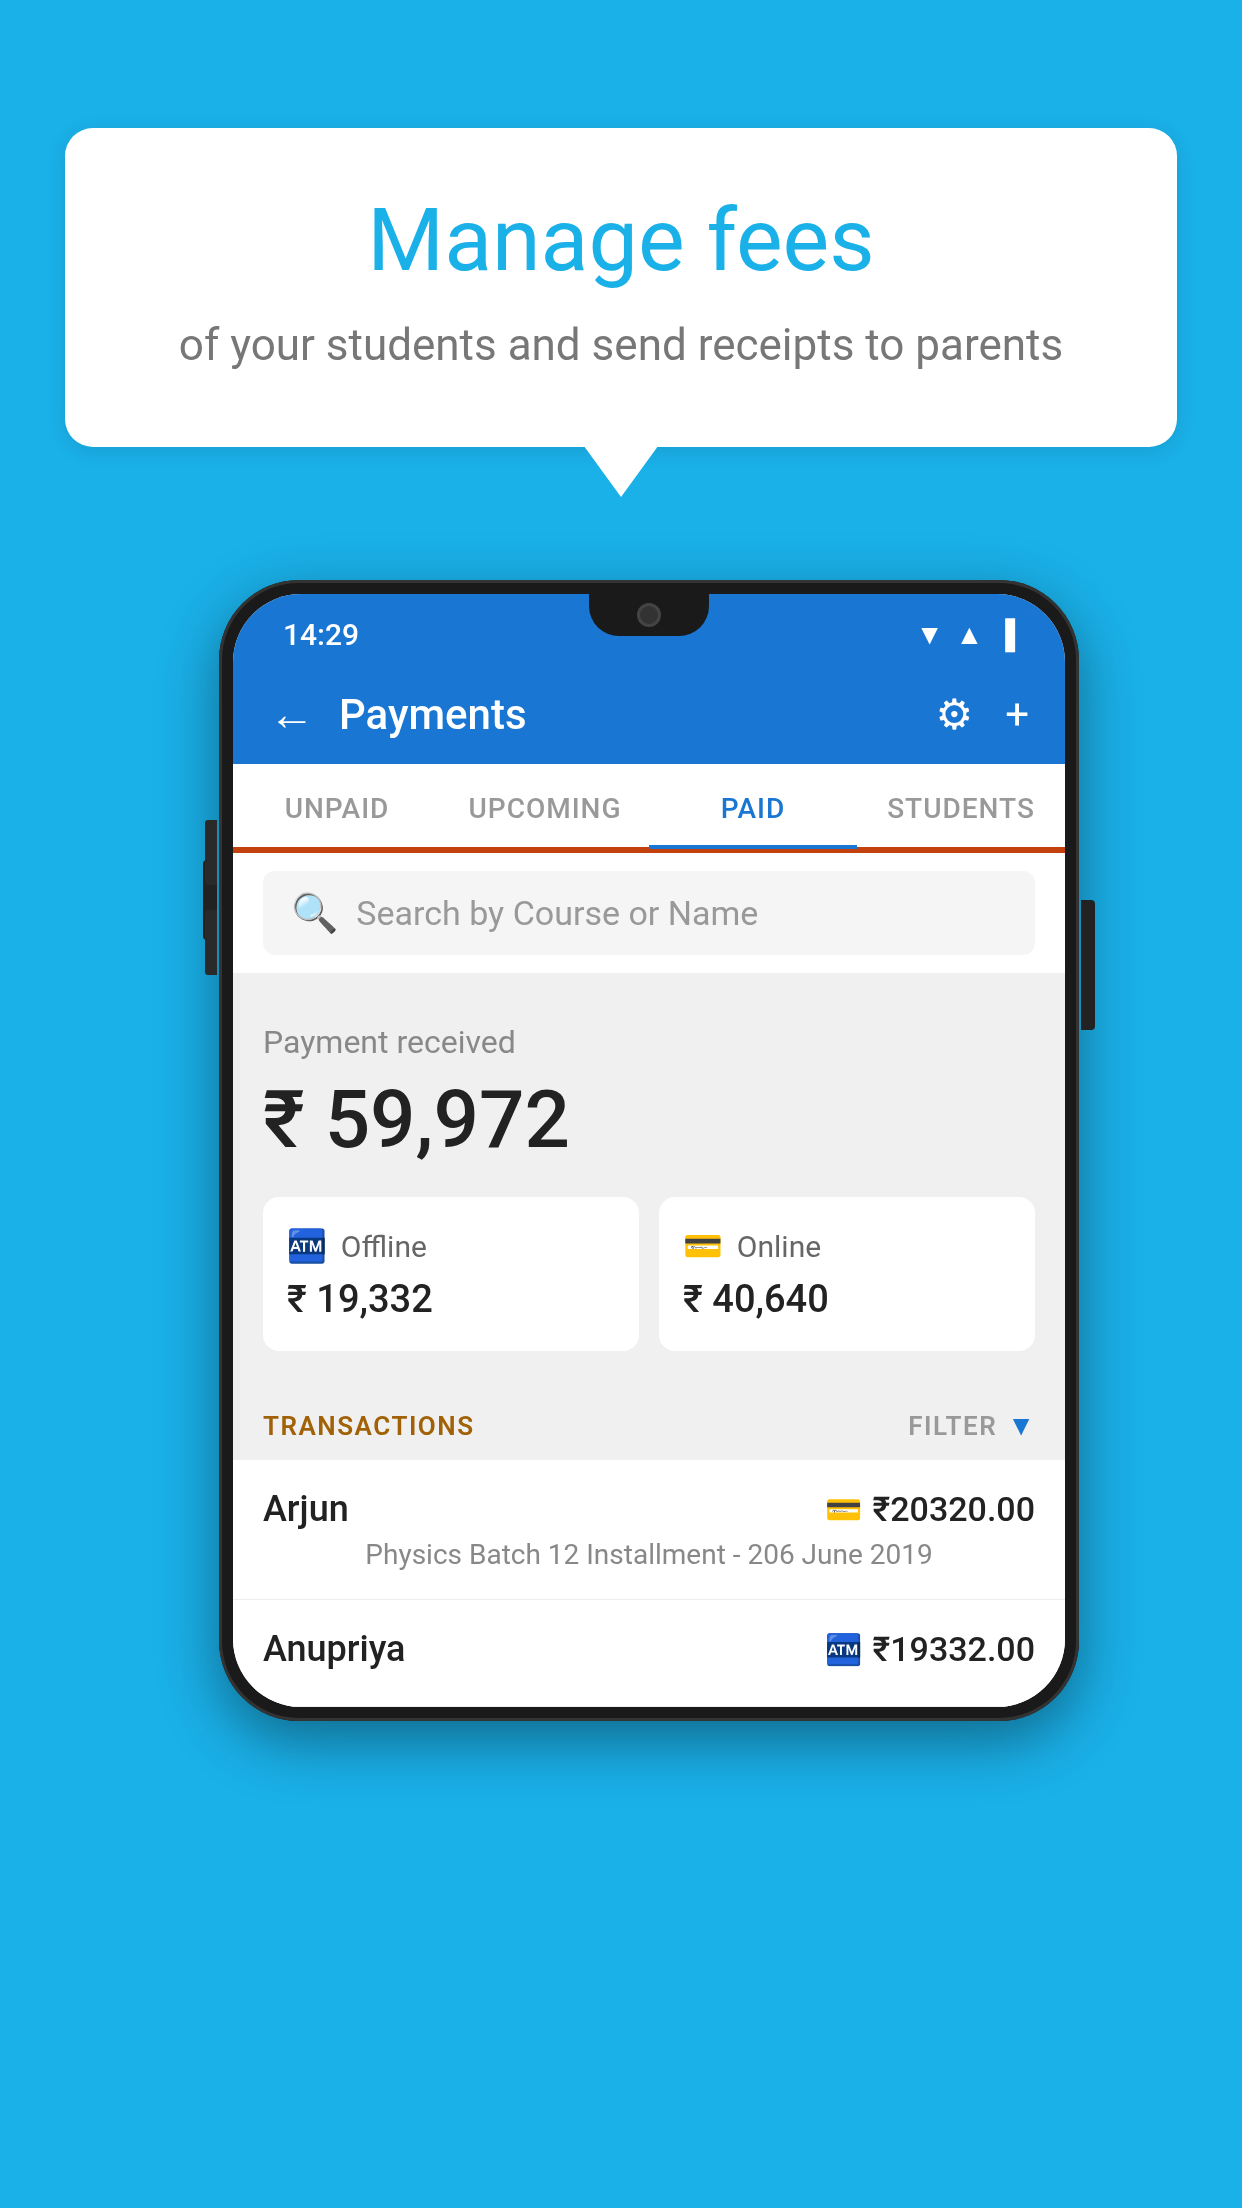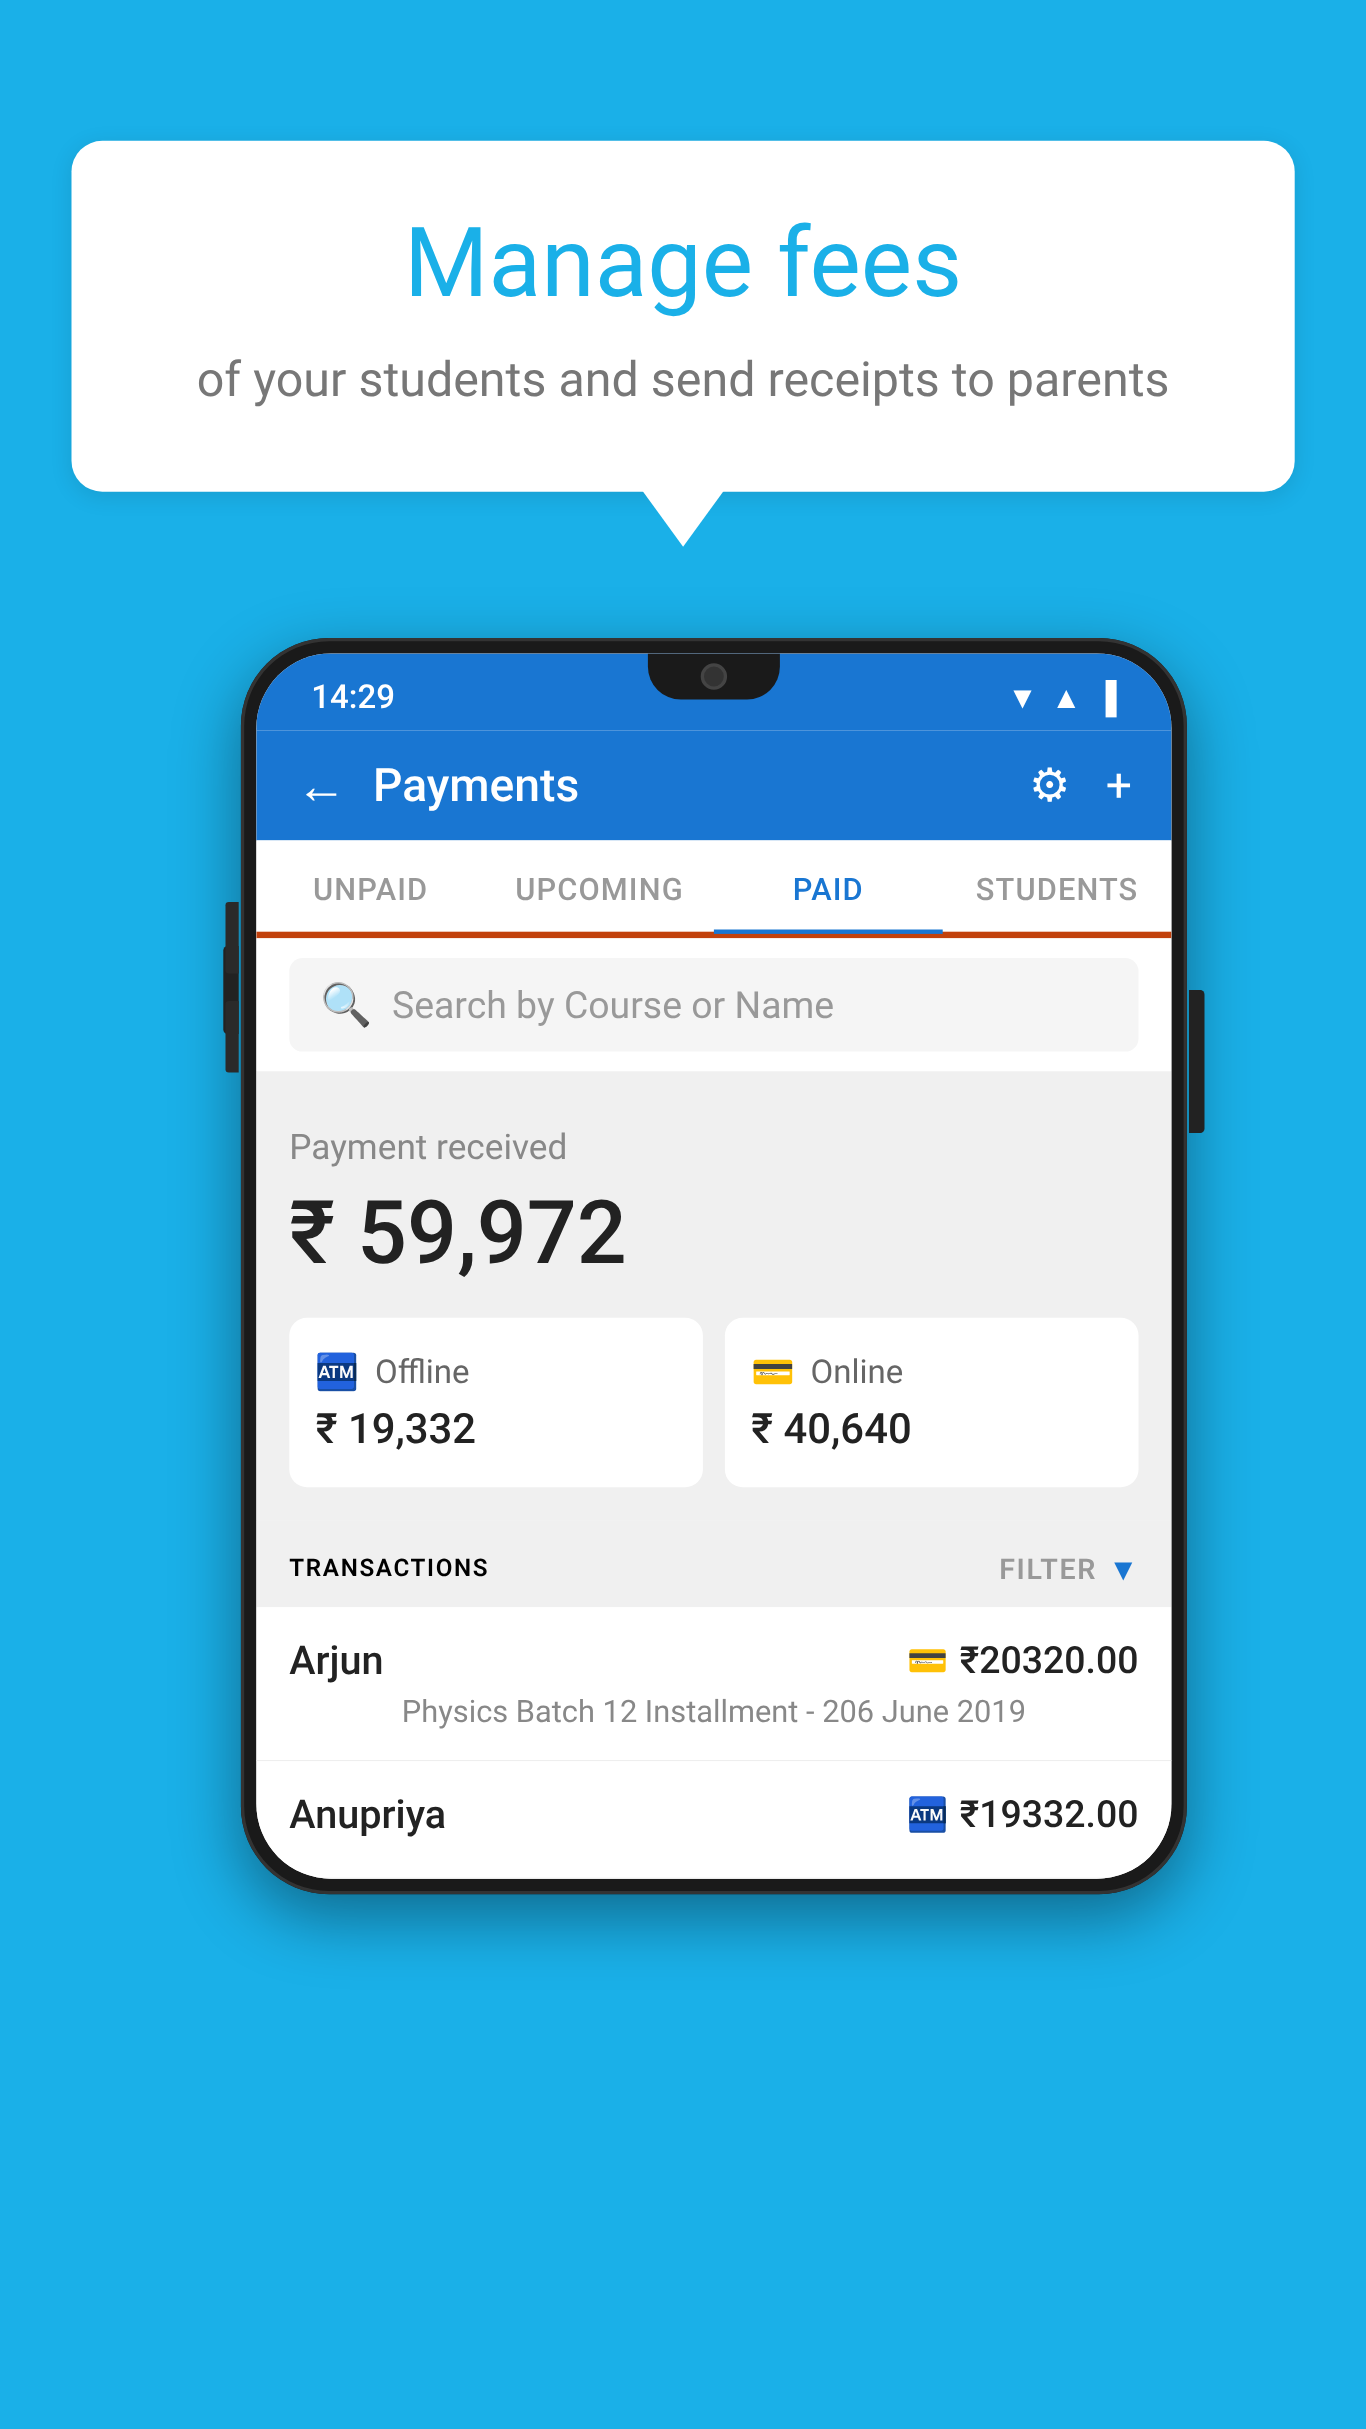--- a/index.html
+++ b/index.html
@@ -306,23 +306,23 @@
     
     .transactions-header {
       display: flex;
       justify-content: space-between;
       align-items: center;
       padding: 28px 30px 18px;
       background: #f0f0f0;
     }
 
     .transactions-label {
-      font-size: 22px;
+      font-size: 26px;
       font-weight: 600;
-      color: #000000;
+      color: #a16207;
       letter-spacing: 1.5px;
     }
 
     .filter-container {
       display: flex;
       align-items: center;
       gap: 10px;
     }
 
     .filter-label {

